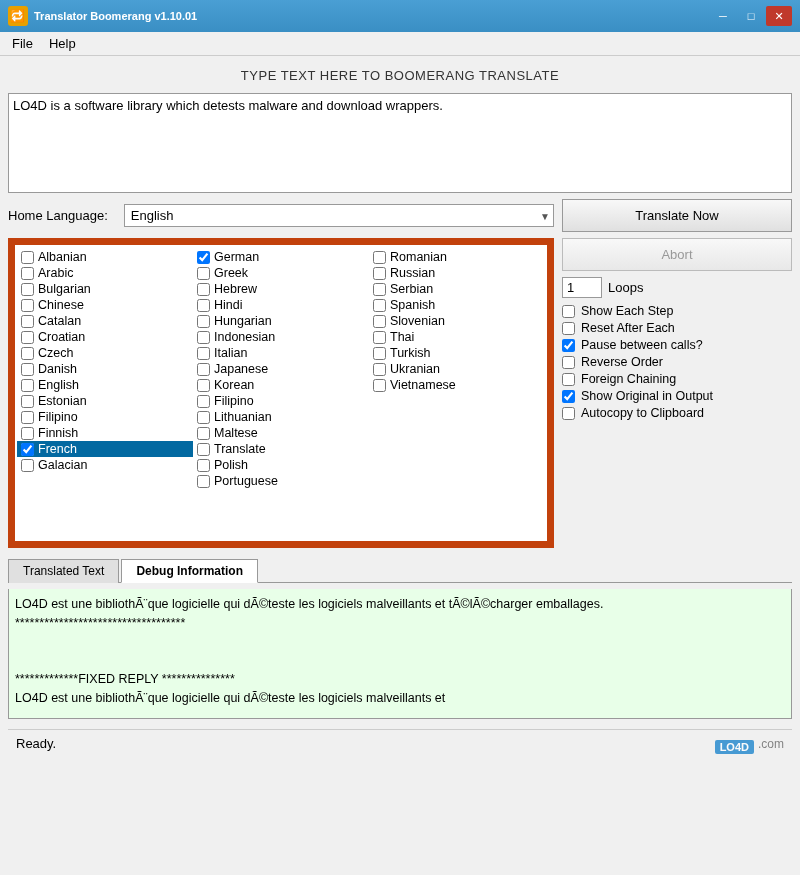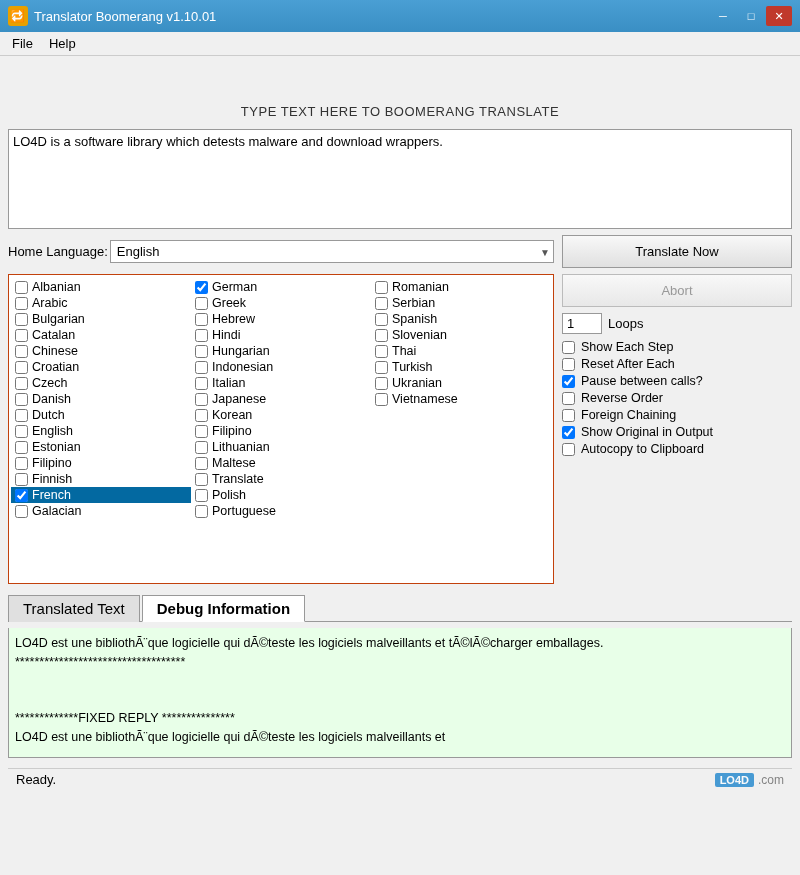--- a/index.html
+++ b/index.html
@@ -33,22 +33,22 @@
       background: #e8a000;
       border-radius: 3px;
       display: flex;
       align-items: center;
       justify-content: center;
       font-size: 12px;
       color: white;
       font-weight: bold;
     }
     .title-text {
-      font-size: 13px;
-      font-weight: normal;
+      font-size: 11px;
+      font-weight: bold;
     }
     .window-controls {
       display: flex;
       gap: 2px;
     }
     .win-btn {
       width: 26px;
       height: 20px;
       display: flex;
       align-items: center;
@@ -90,40 +90,39 @@
     }
 
     
     .header-label {
       text-align: center;
       font-size: 13px;
       color: #333;
       padding: 4px 0;
       font-weight: normal;
       letter-spacing: 0.5px;
-      margin-top: 36px;
     }
 
     
     .text-input-area {
       border: 1px solid #999;
       background: white;
       height: 100px;
       width: 100%;
       padding: 4px;
       resize: none;
       font-size: 13px;
       font-family: inherit;
     }
 
     
     .home-lang-row {
       display: flex;
       align-items: center;
-      gap: 2px;
+      gap: 16px;
     }
     .home-lang-label {
       font-size: 13px;
       white-space: nowrap;
     }
     .lang-select-wrapper {
       flex: 1;
       position: relative;
     }
     .lang-select {
@@ -147,21 +146,21 @@
 
     
     .content-area {
       display: flex;
       gap: 8px;
     }
 
     
     .lang-list-container {
       flex: 1;
-      border: 1px solid #c2410c;
+      border: 7px solid #c2410c;
       background: white;
       overflow-y: auto;
       height: 310px;
     }
     .lang-columns {
       display: flex;
       padding: 4px 2px;
     }
     .lang-col {
       flex: 1;
@@ -245,21 +244,21 @@
       display: flex;
       border-bottom: 1px solid #999;
       margin-top: 4px;
     }
     .tab {
       padding: 4px 14px;
       border: 1px solid #999;
       border-bottom: none;
       background: #e0e0e0;
       cursor: pointer;
-      font-size: 15px;
+      font-size: 12px;
       margin-right: 2px;
       position: relative;
       top: 1px;
     }
     .tab.active {
       background: white;
       border-bottom: 1px solid white;
       font-weight: 600;
     }
 
@@ -294,20 +293,21 @@
       color: #555;
       opacity: 0.7;
     }
     .logo-badge {
       background: #0077c8;
       color: white;
       padding: 1px 5px;
       font-size: 11px;
       font-weight: bold;
       border-radius: 2px;
+      margin-top: 7px;
     }
   </style>
 </head>
 <body>
 
 <div class="title-bar">
   <div class="title-bar-left">
     <div class="app-icon">🔁</div>
     <span class="title-text">Translator Boomerang v1.10.01</span>
   </div>
@@ -367,41 +367,37 @@
           <div class="lang-item">
               <input type="checkbox" style="">
               <span>Arabic</span>
             </div>
           <div class="lang-item">
               <input type="checkbox" style="">
               <span>Bulgarian</span>
             </div>
           <div class="lang-item">
               <input type="checkbox" style="">
+              <span>Chinese</span>
+            </div>
+          <div class="lang-item">
+              <input type="checkbox" style="">
               <span>Catalan</span>
             </div>
           <div class="lang-item">
               <input type="checkbox" style="">
-              <span>Chinese</span>
-            </div>
-          <div class="lang-item">
-              <input type="checkbox" style="">
               <span>Croatian</span>
             </div>
           <div class="lang-item">
               <input type="checkbox" style="">
               <span>Czech</span>
             </div>
           <div class="lang-item">
               <input type="checkbox" style="">
               <span>Danish</span>
-            </div>
-          <div class="lang-item">
-              <input type="checkbox" style="">
-              <span>Dutch</span>
             </div>
           <div class="lang-item">
               <input type="checkbox" style="">
               <span>English</span>
             </div>
           <div class="lang-item">
               <input type="checkbox" style="">
               <span>Estonian</span>
             </div>
           <div class="lang-item">
@@ -482,20 +478,24 @@
           <div class="lang-item">
               <input type="checkbox" style="">
               <span>Portuguese</span>
             </div>
         </div>
 
         <div class="lang-col">
           <div class="lang-item">
               <input type="checkbox" style="">
               <span>Romanian</span>
+            </div>
+          <div class="lang-item">
+              <input type="checkbox" style="">
+              <span>Russian</span>
             </div>
           <div class="lang-item">
               <input type="checkbox" style="">
               <span>Serbian</span>
             </div>
           <div class="lang-item">
               <input type="checkbox" style="">
               <span>Spanish</span>
             </div>
           <div class="lang-item">

